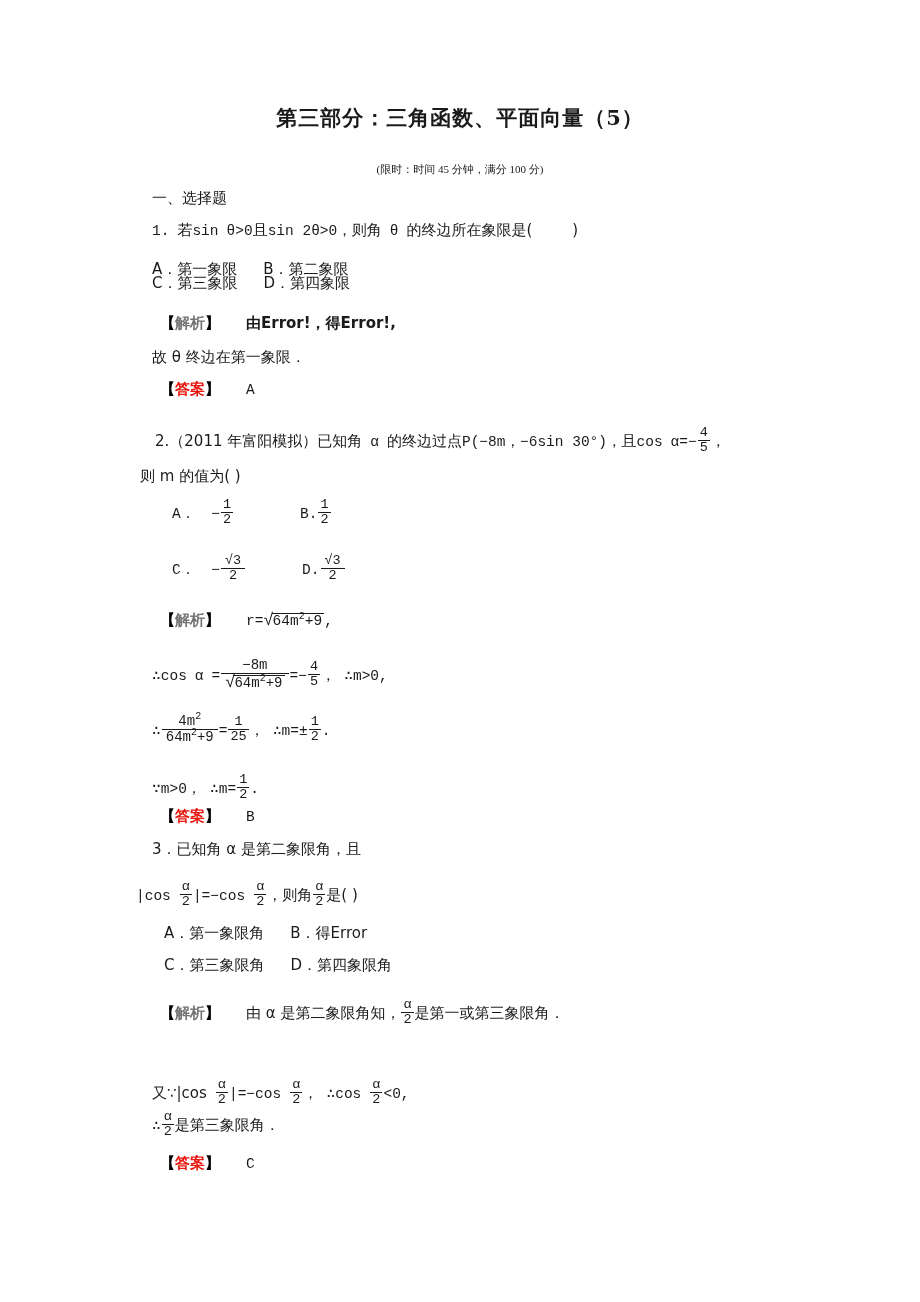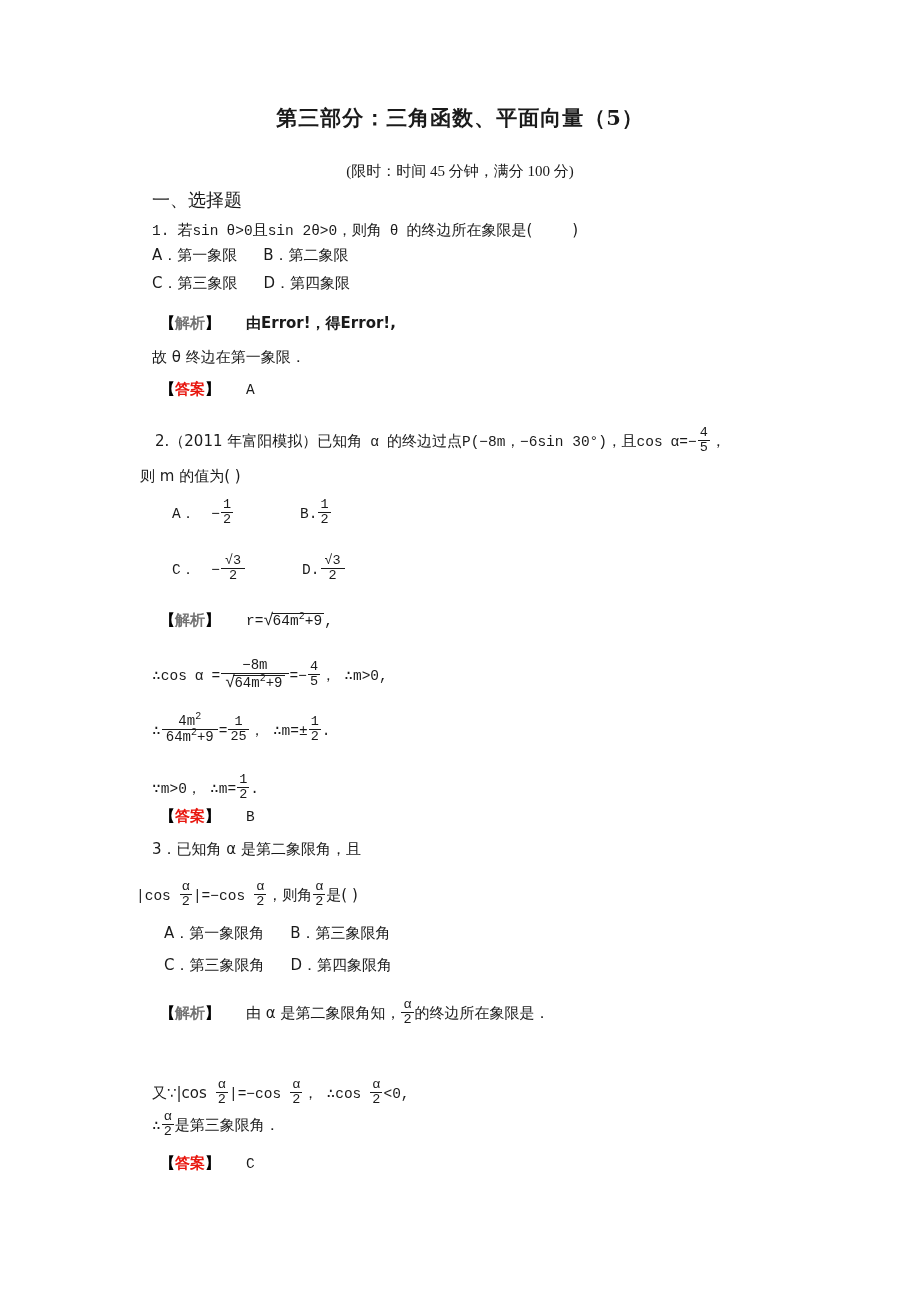--- a/index.html
+++ b/index.html
@@ -30,33 +30,33 @@
     font-size: 21px;
     font-weight: bold;
     letter-spacing: 1px;
     font-family: "DejaVu Serif", "Liberation Serif", serif;
   }
   .doc-subtitle {
     position: absolute;
     left: 0; top: 162px;
     width: 920px;
     text-align: center;
-    font-size: 15px;
+    font-size: 11px;
     font-family: "Liberation Serif", serif;
   }
 
   
   .line {
     position: absolute;
     font-size: 15.5px;
     line-height: 1;
     white-space: nowrap;
     font-family: "Liberation Serif", "DejaVu Serif", serif;
   }
-  .cjk { font-family: "DejaVu Sans", "Liberation Sans", sans-serif; font-size: 18px; }
+  .cjk { font-family: "DejaVu Sans", "Liberation Sans", sans-serif; font-size: 15px; }
 
   
   .han { font-family: "DejaVu Sans", sans-serif; font-size: 15px; }
   .lat { font-family: "Liberation Mono", "DejaVu Sans Mono", monospace; font-size: 14.5px; }
 
   
   .tag { white-space: nowrap; font-family: "DejaVu Sans", sans-serif; font-weight: bold; font-size: 15px; }
   .tag .brk { color: #000000; }
   .tag.analysis .word { color: #737373; }
   .tag.answer   .word { color: #e8170f; }
@@ -108,21 +108,21 @@
 
   <div class="doc-title">第三部分：三角函数、平面向量（5）</div>
   <div class="doc-subtitle">(限时：时间 45 分钟，满分 100 分)</div>
 
   <div class="line cjk" style="left:152px; top:191px;">一、选择题</div>
 
   <div class="line" style="left:152px; top:222px;">
     <span class="lat">1.</span><span class="gap-sm"></span><span class="han">若</span><span class="lat">sin</span><span class="gap-sm"></span><span class="lat">θ</span><span class="lat">&gt;0</span><span class="han">且</span><span class="lat">sin 2</span><span class="lat">θ</span><span class="lat">&gt;0，</span><span class="han">则角</span><span class="gap-sm"></span><span class="lat">θ</span><span class="gap-sm"></span><span class="han">的终边所在象限是(</span><span class="gap-xl"></span><span class="han">)</span>
   </div>
 
-  <div class="line" style="left:152px; top:247px;">
+  <div class="line" style="left:152px; top:261px;">
     <span class="han">A．第一象限</span><span class="gap-lg"></span><span class="han">B．第二象限</span>
   </div>
   <div class="line" style="left:152px; top:275px;">
     <span class="han">C．第三象限</span><span class="gap-lg"></span><span class="han">D．第四象限</span>
   </div>
 
   <div class="line" style="left:160px; top:315px;">
     <span class="tag analysis"><span class="brk">【</span><span class="word">解析</span><span class="brk">】</span></span><span class="gap-lg"></span><span class="han" style="font-family:'DejaVu Sans',sans-serif;font-weight:bold;">由Error!，得Error!,</span>
   </div>
 
@@ -172,28 +172,28 @@
 
   <div class="line" style="left:152px; top:841px;">
     <span class="han">3．已知角 α 是第二象限角，且</span>
   </div>
 
   <div class="line" style="left:136px; top:882px;">
     <span class="lat">|cos</span><span class="gap-sm"></span><span class="frac"><span class="num lat">α</span><span class="den lat">2</span></span><span class="lat">|=−cos</span><span class="gap-sm"></span><span class="frac"><span class="num lat">α</span><span class="den lat">2</span></span><span class="han">，则角</span><span class="frac"><span class="num lat">α</span><span class="den lat">2</span></span><span class="han">是(    )</span>
   </div>
 
   <div class="line" style="left:164px; top:925px;">
-    <span class="han">A．第一象限角</span><span class="gap-lg"></span><span class="han">B．第三象限角</span>
+    <span class="han">A．第一象限角</span><span class="gap-lg"></span><span class="han">B．得Error</span>
   </div>
   <div class="line" style="left:164px; top:957px;">
     <span class="han">C．第三象限角</span><span class="gap-lg"></span><span class="han">D．第四象限角</span>
   </div>
 
   <div class="line" style="left:160px; top:1000px;">
-    <span class="tag analysis"><span class="brk">【</span><span class="word">解析</span><span class="brk">】</span></span><span class="gap-lg"></span><span class="han">由 α 是第二象限角知，</span><span class="frac"><span class="num lat">α</span><span class="den lat">2</span></span><span class="han">的终边所在象限是．</span>
+    <span class="tag analysis"><span class="brk">【</span><span class="word">解析</span><span class="brk">】</span></span><span class="gap-lg"></span><span class="han">由 α 是第二象限角知，</span><span class="frac"><span class="num lat">α</span><span class="den lat">2</span></span><span class="han">是第一或第三象限角．</span>
   </div>
 
   <div class="line" style="left:152px; top:1055px;margin-top:25px;">
     <span class="han">又∵|cos</span><span class="gap-sm"></span><span class="frac"><span class="num lat">α</span><span class="den lat">2</span></span><span class="lat">|=−cos</span><span class="gap-sm"></span><span class="frac"><span class="num lat">α</span><span class="den lat">2</span></span><span class="lat">，  ∴cos</span><span class="gap-sm"></span><span class="frac"><span class="num lat">α</span><span class="den lat">2</span></span><span class="lat">&lt;0,</span>
   </div>
 
   <div class="line" style="left:152px; top:1112px;">
     <span class="lat">∴</span><span class="frac"><span class="num lat">α</span><span class="den lat">2</span></span><span class="han">是第三象限角．</span>
   </div>
 

